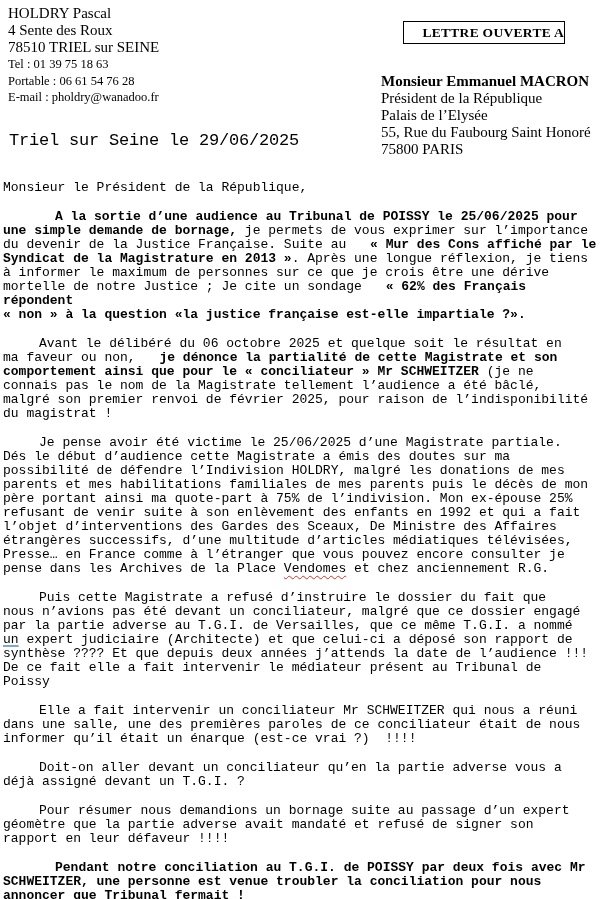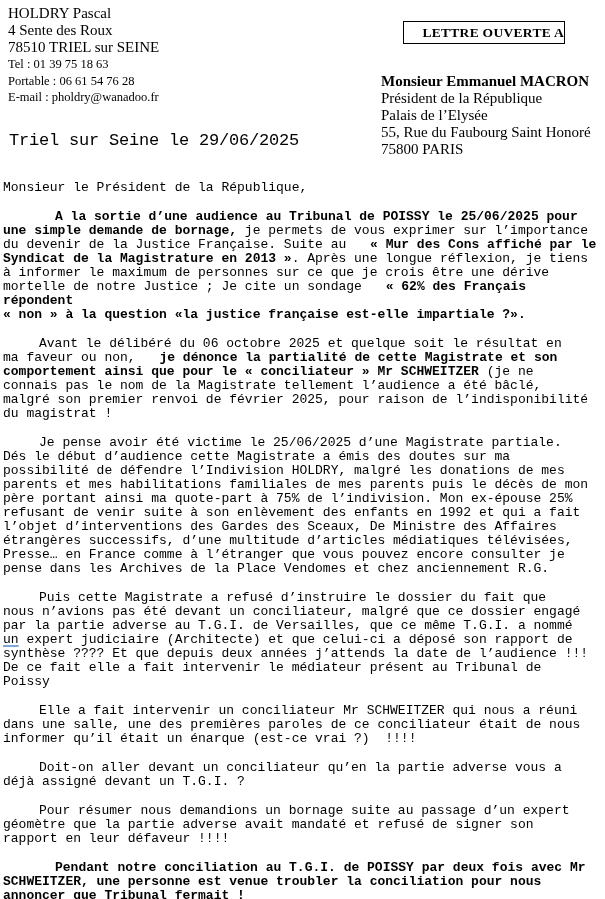--- a/index.html
+++ b/index.html
@@ -44,20 +44,21 @@
     width: 599px;
     font-size: 13px; line-height: 14px;
   }
   .para {
     margin: 0 0 15px 0;
     text-indent: 36px;
     white-space: pre-wrap;
   }
   .b { font-weight: bold; margin-left: 16px; }
   .sp-red {
+    text-decoration: underline;
     text-decoration-style: wavy;
     text-decoration-color: #d93025;
     text-decoration-thickness: 1px;
     text-underline-offset: 3px;
   }
   .sp-blue {
     text-decoration: underline;
     text-decoration-style: solid;
     text-decoration-color: #7da7d8;
     text-decoration-thickness: 2px;

